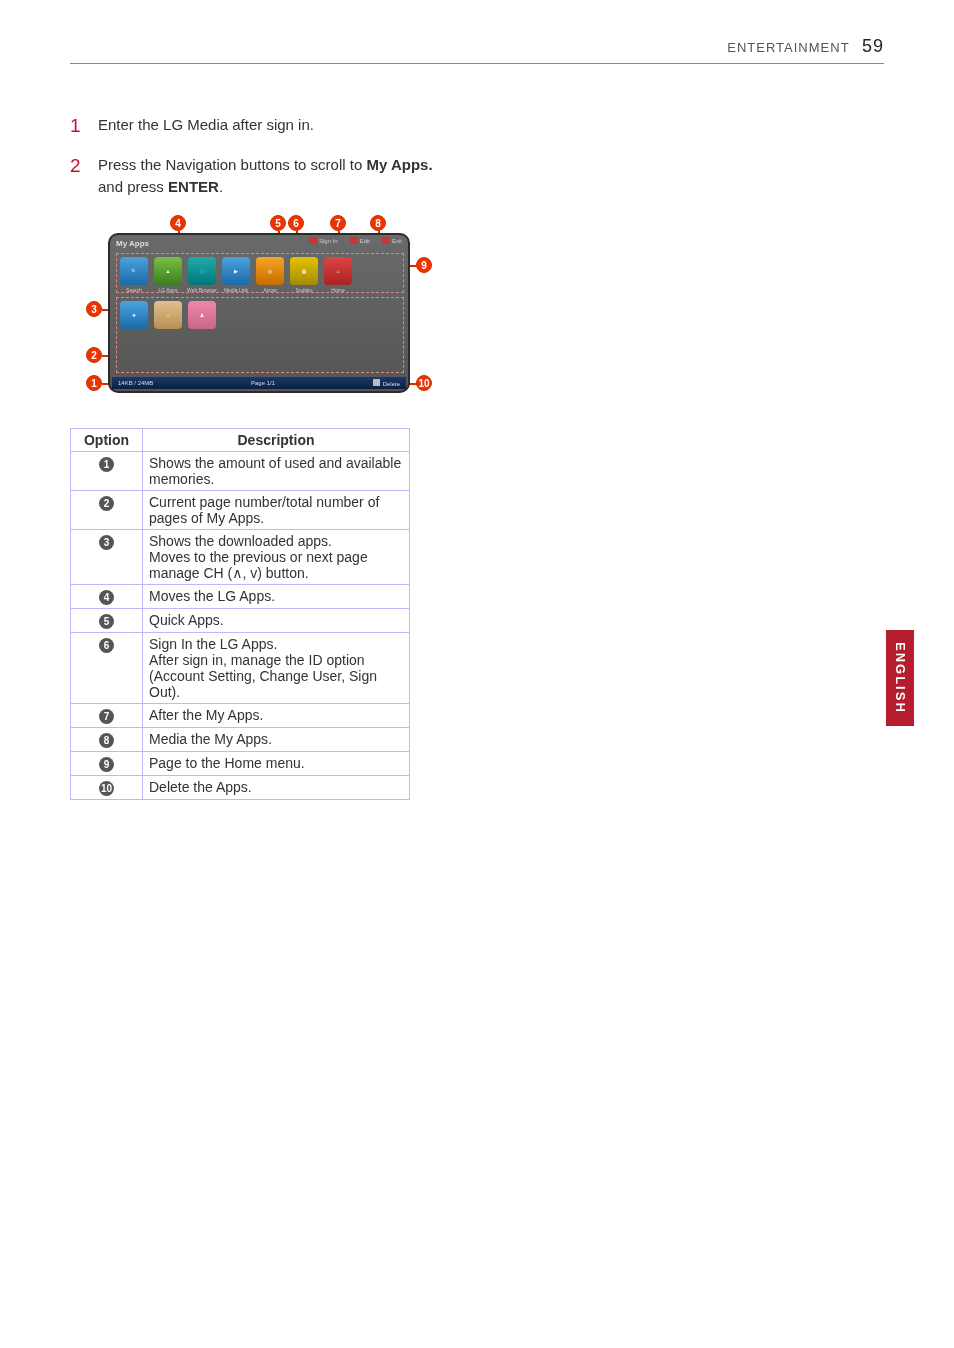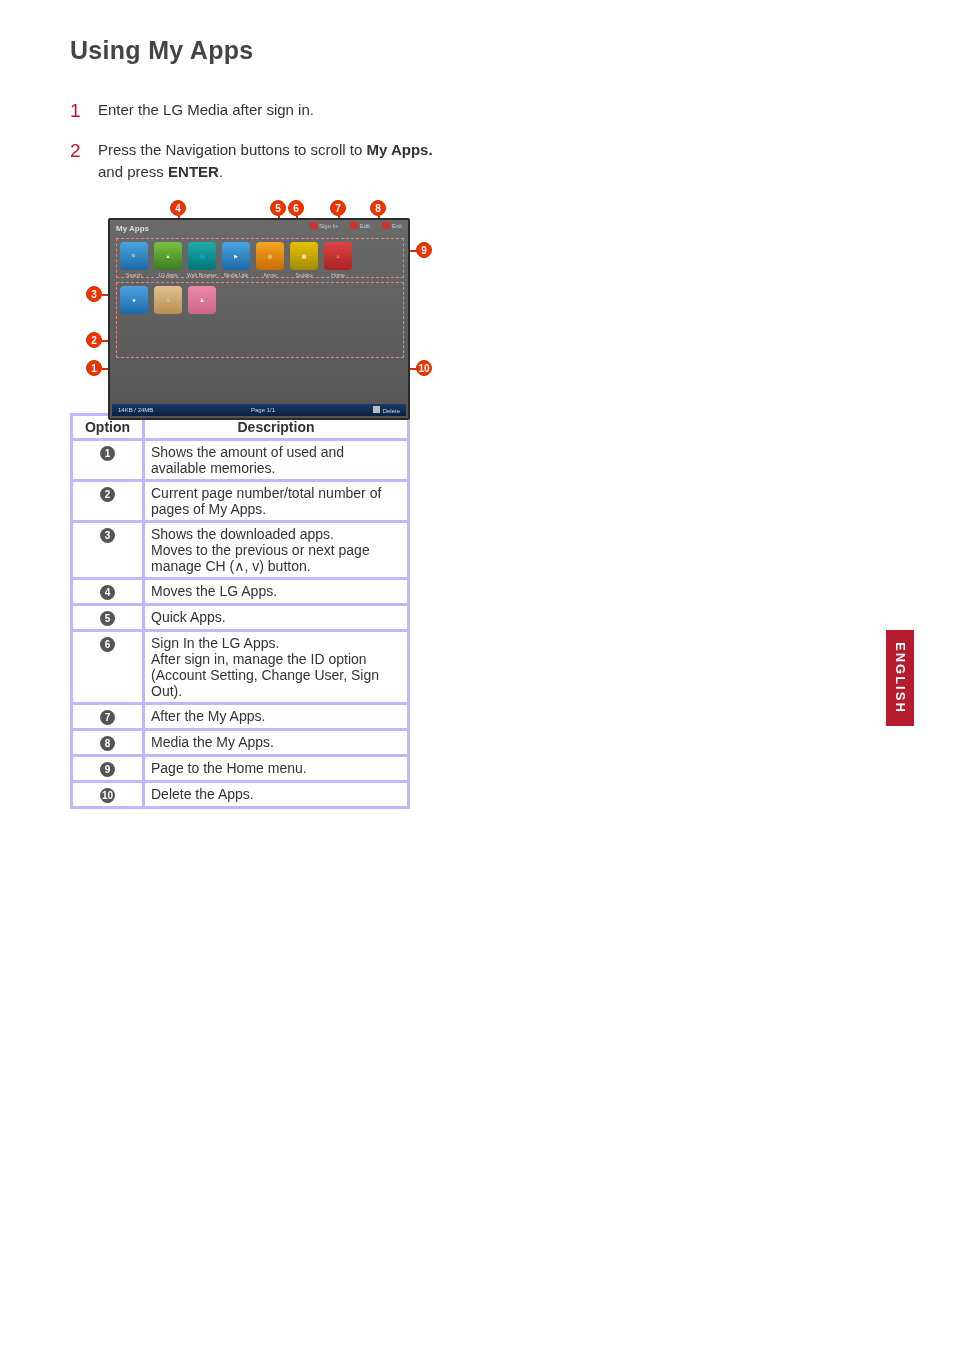--- a/index.html
+++ b/index.html
@@ -69,24 +69,24 @@
     position: relative;
     width: 370px;
     height: 195px;
     margin-bottom: 18px;
   }
   .tv {
     position: absolute;
     left: 38px;
     top: 18px;
     width: 302px;
-    height: 202px;
+    height: 160px;
     background: linear-gradient(#6a6a6a, #555);
     border: 2px solid #2b2b2b;
-    border-radius: 2px;
+    border-radius: 10px;
   }
   .tv-title {
     position: absolute;
     left: 6px; top: 4px;
     color: #ddd;
     font-size: 8px;
     font-weight: 600;
   }
   .topbar {
     position: absolute;
@@ -184,21 +184,21 @@
     background: #c30;
   }
   
   table.opt {
     border-collapse: collapse;
     width: 340px;
     font-size: 14px;
     color: #333;
   }
   table.opt th, table.opt td {
-    border: 3px solid #c4b5fd;
+    border: 1px solid #c4b5fd;
     padding: 3px 6px;
     vertical-align: top;
     text-align: left;
   }
   table.opt th {
     font-weight: 700;
     text-align: center;
     background: #fff;
   }
   table.opt td.optcell {
@@ -231,22 +231,25 @@
     display: flex;
     align-items: center;
     justify-content: center;
     writing-mode: vertical-rl;
   }
 </style>
 </head>
 <body>
 
 <div class="page">
-
-  <h2 class="title">Using My Apps</h2>
+  <div class="header-line">
+    <span>ENTERTAINMENT</span>
+    <span class="pnum">59</span>
+  </div>
+
 
   <div class="left-col">
     <ol class="steps">
       <li>
         <span>Enter the LG Media after sign in.</span>
       </li>
       <li>
         <span>Press the Navigation buttons to scroll to </span><span class="bold">My Apps.</span><span> and press </span><span class="bold">ENTER</span><span>.</span>
       </li>
     </ol>

